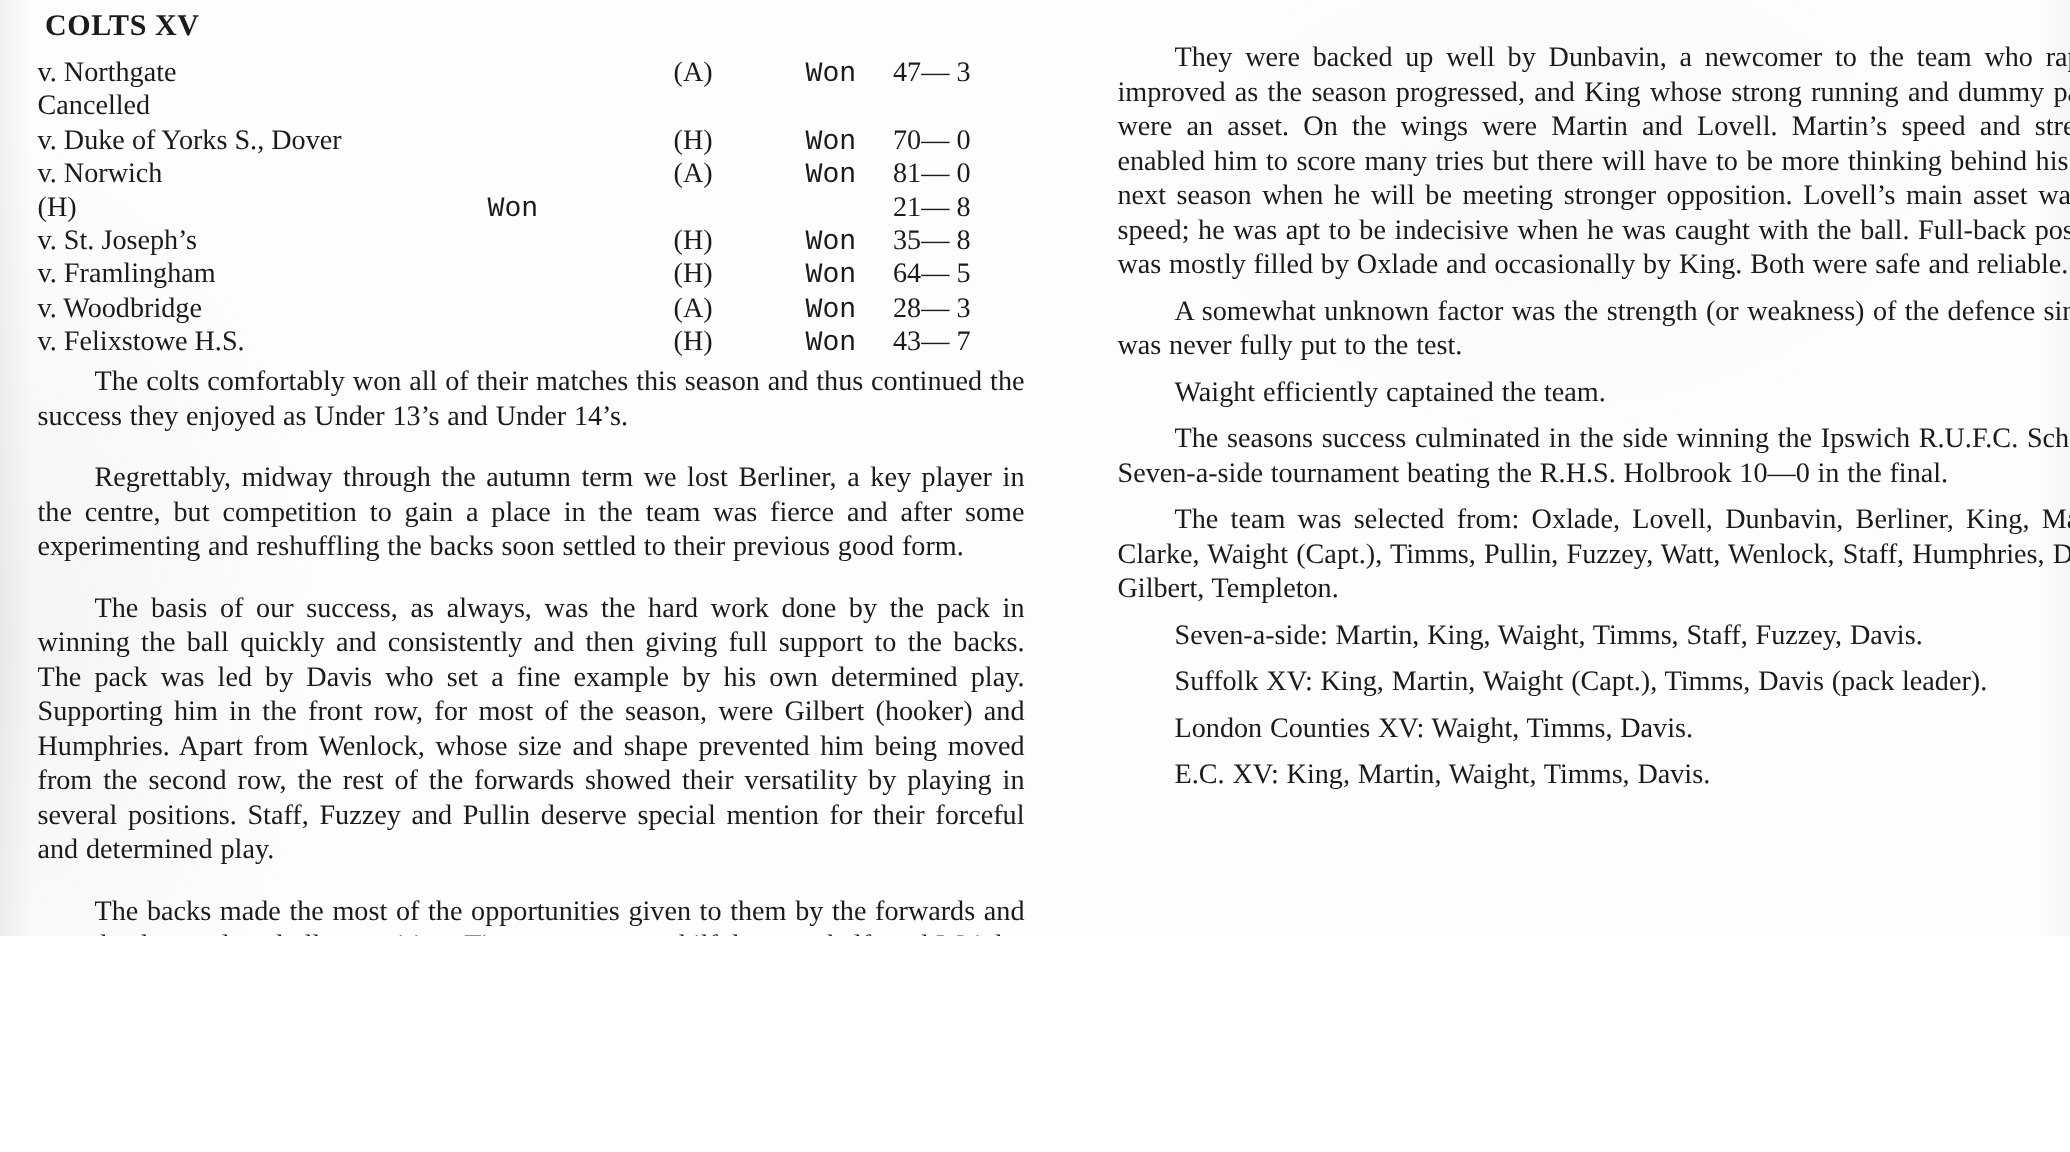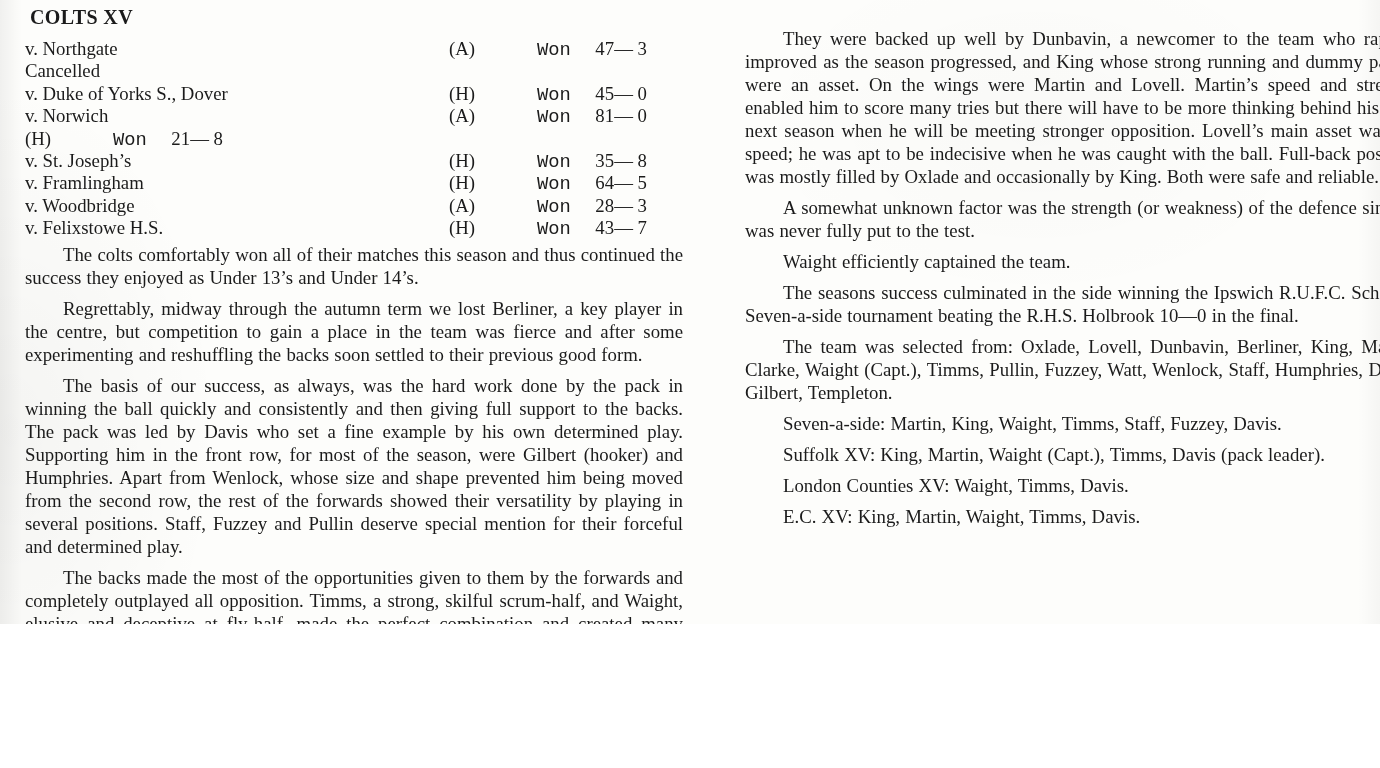--- a/index.html
+++ b/index.html
@@ -15,32 +15,32 @@
     color:#1b1b1b;
     overflow:hidden;
   }
   .col-left{position:absolute;left:25px;top:6px;width:658px;}
   .col-right{position:absolute;left:745px;top:27px;width:672px;}
   .doc-title{
     font-size:20px;font-weight:bold;letter-spacing:0.4px;
     margin:0 0 9px 5px;
   }
   .results{width:622px;margin-bottom:3px;}
-  .trow{display:flex;height:22.4px;align-items:baseline;font-size:18.8px;}
+  .trow{display:flex;height:22.4px;align-items:baseline;font-size:18.8px;justify-content:space-between;}
   .opp{flex:1;white-space:nowrap;}
   .ven{width:88px;white-space:nowrap;}
   .res{width:56px;white-space:nowrap;font-family:Liberation Mono, monospace;}
   .sco{width:54px;text-align:right;white-space:pre;}
   p.body{
     font-size:18.8px;line-height:23px;
     text-align:justify;text-indent:38px;
     margin:0;
     word-spacing:0.5px;
   }
-  .col-left p.body + p.body{margin-top:8px;}
+  .col-left p.body + p.body{margin-top:18px;}
   .col-left p.body.gap{margin-top:10px;}
   .col-right p.body + p.body{margin-top:8px;}
 </style>
 </head>
 <body>
 
 <div class="page">
 
   <div class="col-left">
     <h1 class="doc-title">COLTS XV</h1>
@@ -54,21 +54,21 @@
       </div>
       <div class="trow">
         <span class="ven">Cancelled</span>
         <span class="res"></span>
         <span class="sco"></span>
       </div>
       <div class="trow">
         <span class="opp">v. Duke of Yorks S., Dover</span>
         <span class="ven">(H)</span>
         <span class="res">Won</span>
-        <span class="sco">45— 0</span>
+        <span class="sco">70— 0</span>
       </div>
       <div class="trow">
         <span class="opp">v. Norwich</span>
         <span class="ven">(A)</span>
         <span class="res">Won</span>
         <span class="sco">81— 0</span>
       </div>
       <div class="trow">
         <span class="ven">(H)</span>
         <span class="res">Won</span>

